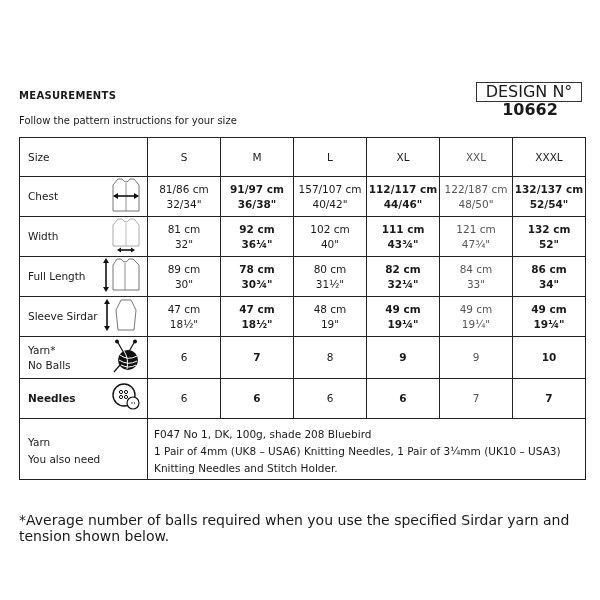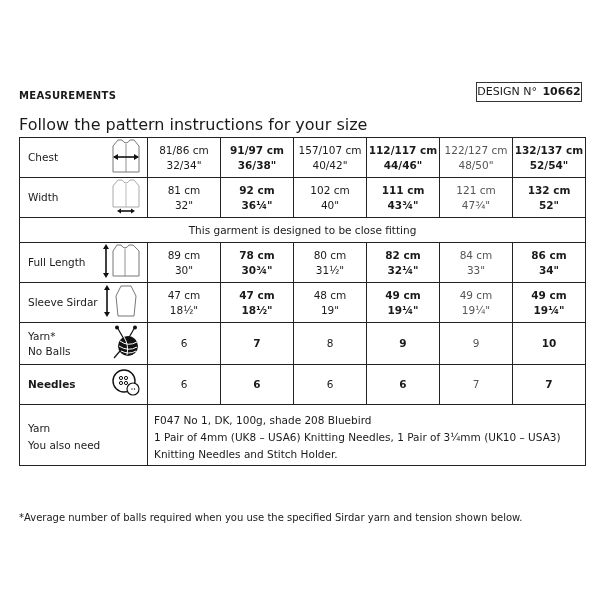--- a/index.html
+++ b/index.html
@@ -1,37 +1,37 @@
 <!DOCTYPE html>
 <html><head>
 <meta charset="utf-8">
 <style>
   html, body { margin: 0; padding: 0; background: #ffffff; }
   body { width: 600px; height: 600px; position: relative; overflow: hidden;
          font-family: "DejaVu Sans", sans-serif; color: #1a1a1a; }
   .title { position: absolute; left: 19px; top: 90px; font-size: 10px; font-weight: bold; letter-spacing: 0.3px; }
-  .subtitle { position: absolute; left: 19px; top: 115px; font-size: 16px; }
+  .subtitle { position: absolute; left: 19px; top: 115px; font-size: 10px; }
   .design-box { position: absolute; left: 476px; top: 82px; width: 104px; height: 18px;
-                border: 1px solid #333; font-size: 11px; line-height: 18px; text-align: center; }
+                border: 1px solid #333; font-size: 16px; line-height: 18px; text-align: center; }
   .design-box .num { font-weight: bold; margin-left: 2px; }
   table.meas { position: absolute; left: 19px; top: 137px; width: 566px; border-collapse: collapse;
                font-size: 10.5px; table-layout: fixed; }
   table.meas td { border: 1.5px solid #222; text-align: center; vertical-align: middle; padding: 0; line-height: 15px; }
   table.meas td.lab { text-align: left; padding-left: 8px; position: relative; }
   .r-head td { height: 38px; }
   .r-chest td, .r-width td, .r-full td, .r-sleeve td, .r-buttons td { height: 39px; }
   .r-yarn td { height: 41px; }
   .r-note td { height: 24px; }
   .r-extra td { height: 56px; vertical-align: top; }
   .r-extra td.lab { padding-top: 4px; line-height: 17px; }
   .r-extra td.val { text-align: left; padding-left: 6px; padding-top: 4px; line-height: 17px; }
   .bold { font-weight: bold; }
   .light { color: #555; }
   .icon { position: absolute; right: 6px; top: 50%; transform: translateY(-50%); }
-  .footnote { position: absolute; left: 19px; top: 512px; font-size: 10px; }
+  .footnote { position: absolute; left: 19px; top: 512px; font-size: 14px; }
 </style>
 </head>
 <body>
 
 <div class="title">MEASUREMENTS</div>
 <div class="subtitle">Follow the pattern instructions for your size</div>
 <div class="design-box">
   <span>DESIGN N°</span>
   <span class="num">10662</span>
 </div>
@@ -40,39 +40,48 @@
   <colgroup>
     <col style="width:128px">
       <col style="width:73px">
       <col style="width:73px">
       <col style="width:73px">
     <col style="width:73px">
       <col style="width:73px">
       <col style="width:73px">
   </colgroup>
   <tbody>
+      <tr class="r-head">
+    <td class="lab">Size</td>
+    <td>S</td>
+    <td>M</td>
+    <td>L</td>
+    <td>XL</td>
+    <td class="light">XXL</td>
+    <td>XXXL</td>
+  </tr>
 
   <tr class="r-chest">
     <td class="lab">
       <span>Chest</span>
       <span class="icon">
         <svg width="30" height="36" viewBox="0 0 30 36">
           <path d="M7 2 L11 2 Q15 8 19 2 L23 2 L28 8 L28 34 L2 34 L2 8 Z" fill="none" stroke="#777" stroke-width="1"></path>
           <line x1="15" y1="6" x2="15" y2="34" stroke="#777" stroke-width="0.8"></line>
           <line x1="3" y1="19" x2="27" y2="19" stroke="#111" stroke-width="1.6"></line>
           <path d="M2 19 L7 16 L7 22 Z" fill="#111"></path>
               <path d="M28 19 L23 16 L23 22 Z" fill="#111"></path>
         </svg>
       </span>
     </td>
     <td><span>81/86 cm</span><br><span>32/34"</span></td>
     <td class="bold"><span>91/97 cm</span><br><span>36/38"</span></td>
     <td><span>157/107 cm</span><br><span>40/42"</span></td>
     <td class="bold"><span>112/117 cm</span><br><span>44/46"</span></td>
-    <td class="light"><span>122/127 cm</span><br><span>48/50"</span></td>
+    <td class="light"><span>122/187 cm</span><br><span>48/50"</span></td>
     <td class="bold"><span>132/137 cm</span><br><span>52/54"</span></td>
   </tr>
 
   <tr class="r-width">
     <td class="lab">
       <span>Width</span>
       <span class="icon">
         <svg width="30" height="36" viewBox="0 0 30 36">
           <path d="M7 2 L11 2 Q15 8 19 2 L23 2 L28 8 L28 29 L2 29 L2 8 Z" fill="none" stroke="#aaa" stroke-width="1"></path>
           <line x1="15" y1="6" x2="15" y2="29" stroke="#aaa" stroke-width="0.8"></line>
@@ -83,23 +92,20 @@
       </span>
     </td>
     <td><span>81 cm</span><br><span>32"</span></td>
     <td class="bold"><span>92 cm</span><br><span>36¼"</span></td>
     <td><span>102 cm</span><br><span>40"</span></td>
     <td class="bold"><span>111 cm</span><br><span>43¾"</span></td>
     <td class="light"><span>121 cm</span><br><span>47¾"</span></td>
     <td class="bold"><span>132 cm</span><br><span>52"</span></td>
   </tr>
 
-  <tr class="r-note">
-    <td colspan="7">This garment is designed to be close fitting</td>
-  </tr>
 
   <tr class="r-full">
     <td class="lab">
       <span>Full Length</span>
       <span class="icon">
         <svg width="40" height="36" viewBox="0 0 40 36">
           <line x1="5" y1="4" x2="5" y2="32" stroke="#111" stroke-width="1.6"></line>
           <path d="M5 1 L2 6 L8 6 Z" fill="#111"></path>
               <path d="M5 35 L2 30 L8 30 Z" fill="#111"></path>
           <path d="M16 2 L20 2 Q24 8 28 2 L32 2 L38 8 L38 33 L12 33 L12 8 Z" fill="none" stroke="#777" stroke-width="1"></path>

